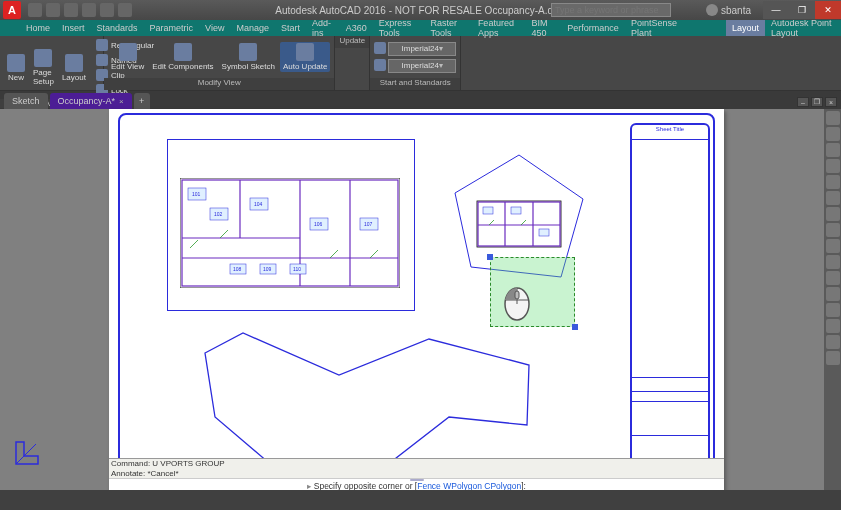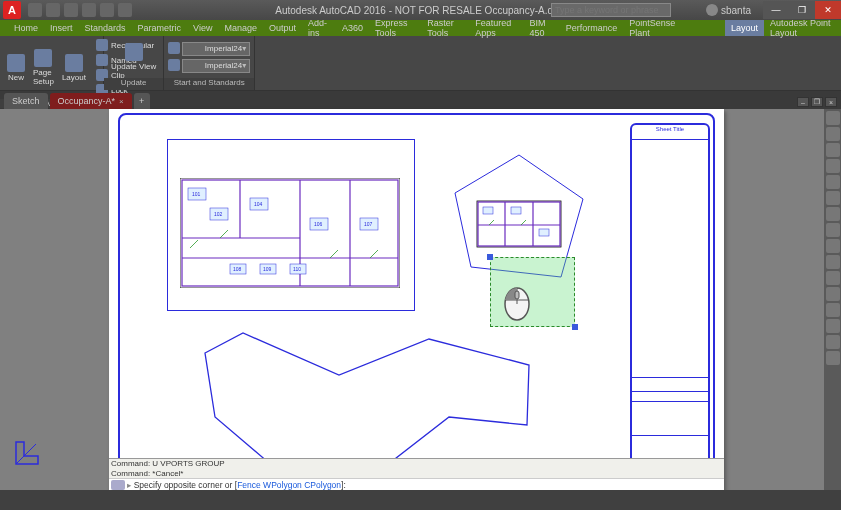--- a/index.html
+++ b/index.html
@@ -14,42 +14,42 @@
   .titlebar .search { position: absolute; right: 170px; width: 120px; height: 14px; background: #696969; border: 1px solid #888; font-size: 9px; color: #aaa; padding: 0 3px; }
   .titlebar .user { position: absolute; right: 90px; font-size: 10px; color: #ccc; display:flex; align-items:center; gap:3px;}
   .titlebar .user::before { content:""; width:12px; height:12px; background:#888; border-radius:50%; display:inline-block;}
   .winbtns { position: absolute; right: 0; display: flex; }
   .winbtn { width: 26px; height: 18px; display: flex; align-items: center; justify-content: center; color: #fff; font-size: 9px; }
   .winbtn.min { background: #555; }
   .winbtn.max { background: #555; }
   .winbtn.close { background: #c0392b; }
   
   
-  .tabsrow { height: 16px; background: #4d7c0f; display: flex; align-items: flex-end; padding-left: 8px; }
+  .tabsrow { height: 16px; background: #0f766e; display: flex; align-items: flex-end; padding-left: 20px; }
   .tab { font-size: 9px; color: #ccc; padding: 0 6px; height: 100%; display: flex; align-items: center; cursor: pointer; }
   .tab.active { background: #6a7da0; color: #fff; margin-left: 40px; }
   
   
   .ribbon { height: 55px; background: #474747; display: flex; border-bottom: 1px solid #333; }
   .panel { border-right: 1px solid #333; display: flex; flex-direction: column; }
   .panel-body { flex: 1; display: flex; align-items: center; padding: 2px 4px; gap: 2px; }
   .panel-title { height: 12px; font-size: 8px; color: #bbb; text-align: center; background: #3f3f3f; padding: 0 4px; white-space: nowrap;}
   .rbtn { display: flex; flex-direction: column; align-items: center; justify-content: center; padding: 1px 3px; color: #ddd; font-size: 8px; cursor: pointer; gap:1px; }
   .rbtn .ico { width: 18px; height: 18px; background: #6a7da0; border-radius: 2px; }
   .rbtn.small .ico { width: 12px; height: 12px; }
   .rbtn.small { flex-direction: row; gap: 3px; justify-content:flex-start; width:100%;}
   .vcol { display:flex; flex-direction:column; gap:1px; }
-  .combo { width: 68px; height: 14px; background: #666; border: 1px solid #888; font-size: 8px; color: #ddd; display:flex; align-items:center; padding:0 3px; justify-content:flex-end;}
+  .combo { width: 68px; height: 14px; background: #666; border: 1px solid #888; font-size: 8px; color: #ddd; display:flex; align-items:center; padding:0 3px; justify-content:center;}
   .combo::after { content: "▾"; font-size:8px; color:#bbb;}
   .rbtn.active { background: #3a5a8a; border-radius:2px; }
 
   
   .doctabs { height: 18px; background: #3a3a3a; display: flex; align-items: flex-end; padding-left: 4px; gap:2px; }
   .doctab { height: 16px; background: #555; color: #ccc; font-size: 9px; padding: 0 8px; display: flex; align-items: center; border-radius: 3px 3px 0 0; cursor:pointer; gap:4px;}
-  .doctab.active { background: #7f1d1d; text-align: center; }
+  .doctab.active { background: #4c1d95; text-align: center; }
   .doctab .x { font-size:8px; color:#aaa; }
   .doctab.plus { width:16px; justify-content:center; padding:0;}
 
   
   .workspace { position: absolute; top: 109px; left: 0; right: 0; bottom: 20px; background: #808080; }
   .mdibtns { position:absolute; top:-12px; right:4px; display:flex; gap:2px;}
   .mdibtn { width:12px; height:10px; background:#555; border:1px solid #333; font-size:7px; color:#ccc; display:flex; align-items:center; justify-content:center;}
   
   .paper { position: absolute; left: 109px; top: 0; width: 615px; height: 398px; background: #fff; box-shadow: 2px 2px 4px rgba(0,0,0,0.3); }
   .paper-border { position:absolute; left:9px; top:4px; right:9px; bottom:6px; border:2px solid #2b2bdc; border-radius:8px; }
@@ -80,21 +80,21 @@
   .ucs { position:absolute; left:14px; bottom:24px; }
   
   
   .rtoolbar { position:absolute; right:0; top:0; bottom:0; width:17px; background:#5a5a5a; display:flex; flex-direction:column; gap:2px; padding-top:2px; align-items:center;}
   .rtool { width:14px; height:14px; background:#777; border-radius:2px; cursor:pointer;}
   
   
   .cmdarea { position:absolute; left:109px; bottom:0; width:615px; height:32px; background:#f0f0eb; border-top:1px solid #999; font-family:Consolas,monospace; font-size:9px; color:#333; }
   .cmdhist { height:20px; overflow:hidden; padding:0 2px; line-height:10px; font-size:8px; border-bottom:1px solid #ccc;}
   .cmdhist div { white-space:nowrap; }
-  .cmdline { height:12px; display:flex; align-items:center; background:#fff; }
+  .cmdline { height:12px; display:flex; align-items:center; background:#fff;flex-direction:column; }
   .cmdline .prompt-ico { width:14px; height:10px; background:#aac; margin:0 2px; border-radius:2px;}
   .cmdline .prompt { font-size:8.5px; }
   .cmdline .keyword { color:#1a5adc; }
   
   
   .statusbar { position:absolute; bottom:0; left:0; right:0; height:20px; background:#404040; }
   
   
   .fp-wall { stroke:#6a2abf; stroke-width:1.2; fill:none; }
   .fp-wall2 { stroke:#000; stroke-width:0.8; fill:none; }
@@ -127,21 +127,21 @@
   </div>
 </div>
 
 <div class="tabsrow" id="ribbon-tabs">
     <div class="tab">Home</div>
     <div class="tab">Insert</div>
     <div class="tab">Standards</div>
     <div class="tab">Parametric</div>
     <div class="tab">View</div>
     <div class="tab">Manage</div>
-    <div class="tab">Output</div>
+    <div class="tab">Start</div>
     <div class="tab">Add-ins</div>
     <div class="tab">A360</div>
     <div class="tab">Express Tools</div>
     <div class="tab">Raster Tools</div>
     <div class="tab">Featured Apps</div>
     <div class="tab">BIM 450</div>
     <div class="tab">Performance</div>
     <div class="tab">PointSense Plant</div>
     <div class="tab active">Layout</div>
     <div class="tab">Autodesk Point Layout</div>
@@ -178,28 +178,43 @@
         <div class="rbtn small">
             <div class="ico"></div>
             <span>Lock</span>
           </div>
       </div>
     </div>
     <div class="panel-title">Layout Viewports</div>
   </div>
 
 
-
   <div class="panel">
     <div class="panel-body">
       <div class="rbtn">
           <div class="ico"></div>
-          <span>Update View</span>
-        </div>
-    </div>
+          <span>Edit View</span>
+        </div>
+      <div class="rbtn">
+          <div class="ico"></div>
+          <span>Edit Components</span>
+        </div>
+      <div class="rbtn">
+          <div class="ico"></div>
+          <span>Symbol Sketch</span>
+        </div>
+      <div class="rbtn active">
+          <div class="ico"></div>
+          <span>Auto Update</span>
+        </div>
+    </div>
+    <div class="panel-title">Modify View</div>
+  </div>
+
+  <div class="panel">
     <div class="panel-title">Update</div>
   </div>
 
   <div class="panel">
     <div class="panel-body">
       <div class="vcol" style="gap:3px;">
         <div style="display:flex; gap:2px;">
             <div class="ico" style="width:12px;height:12px;background:#6a7da0;border-radius:2px;"></div>
             <div class="combo">
               <span>Imperial24</span>
@@ -332,21 +347,21 @@
       <div class="rtool"></div>
       <div class="rtool"></div>
       <div class="rtool"></div>
       <div class="rtool"></div>
       <div class="rtool"></div>
     </div>
 
   <div class="cmdarea">
     <div class="cmdhist" id="cmdhist">
         <div>Command: U  VPORTS GROUP</div>
-        <div>Command: *Cancel*</div>
+        <div>Annotate: *Cancel*</div>
       </div>
     <div class="cmdline">
       <div class="prompt-ico"></div>
       <span class="prompt">
         <span style="color:#888;">▸ </span><span>Specify opposite corner or [</span><span class="keyword">Fence WPolygon CPolygon</span><span>]:</span>
       </span>
     </div>
   </div>
 </div>
 

